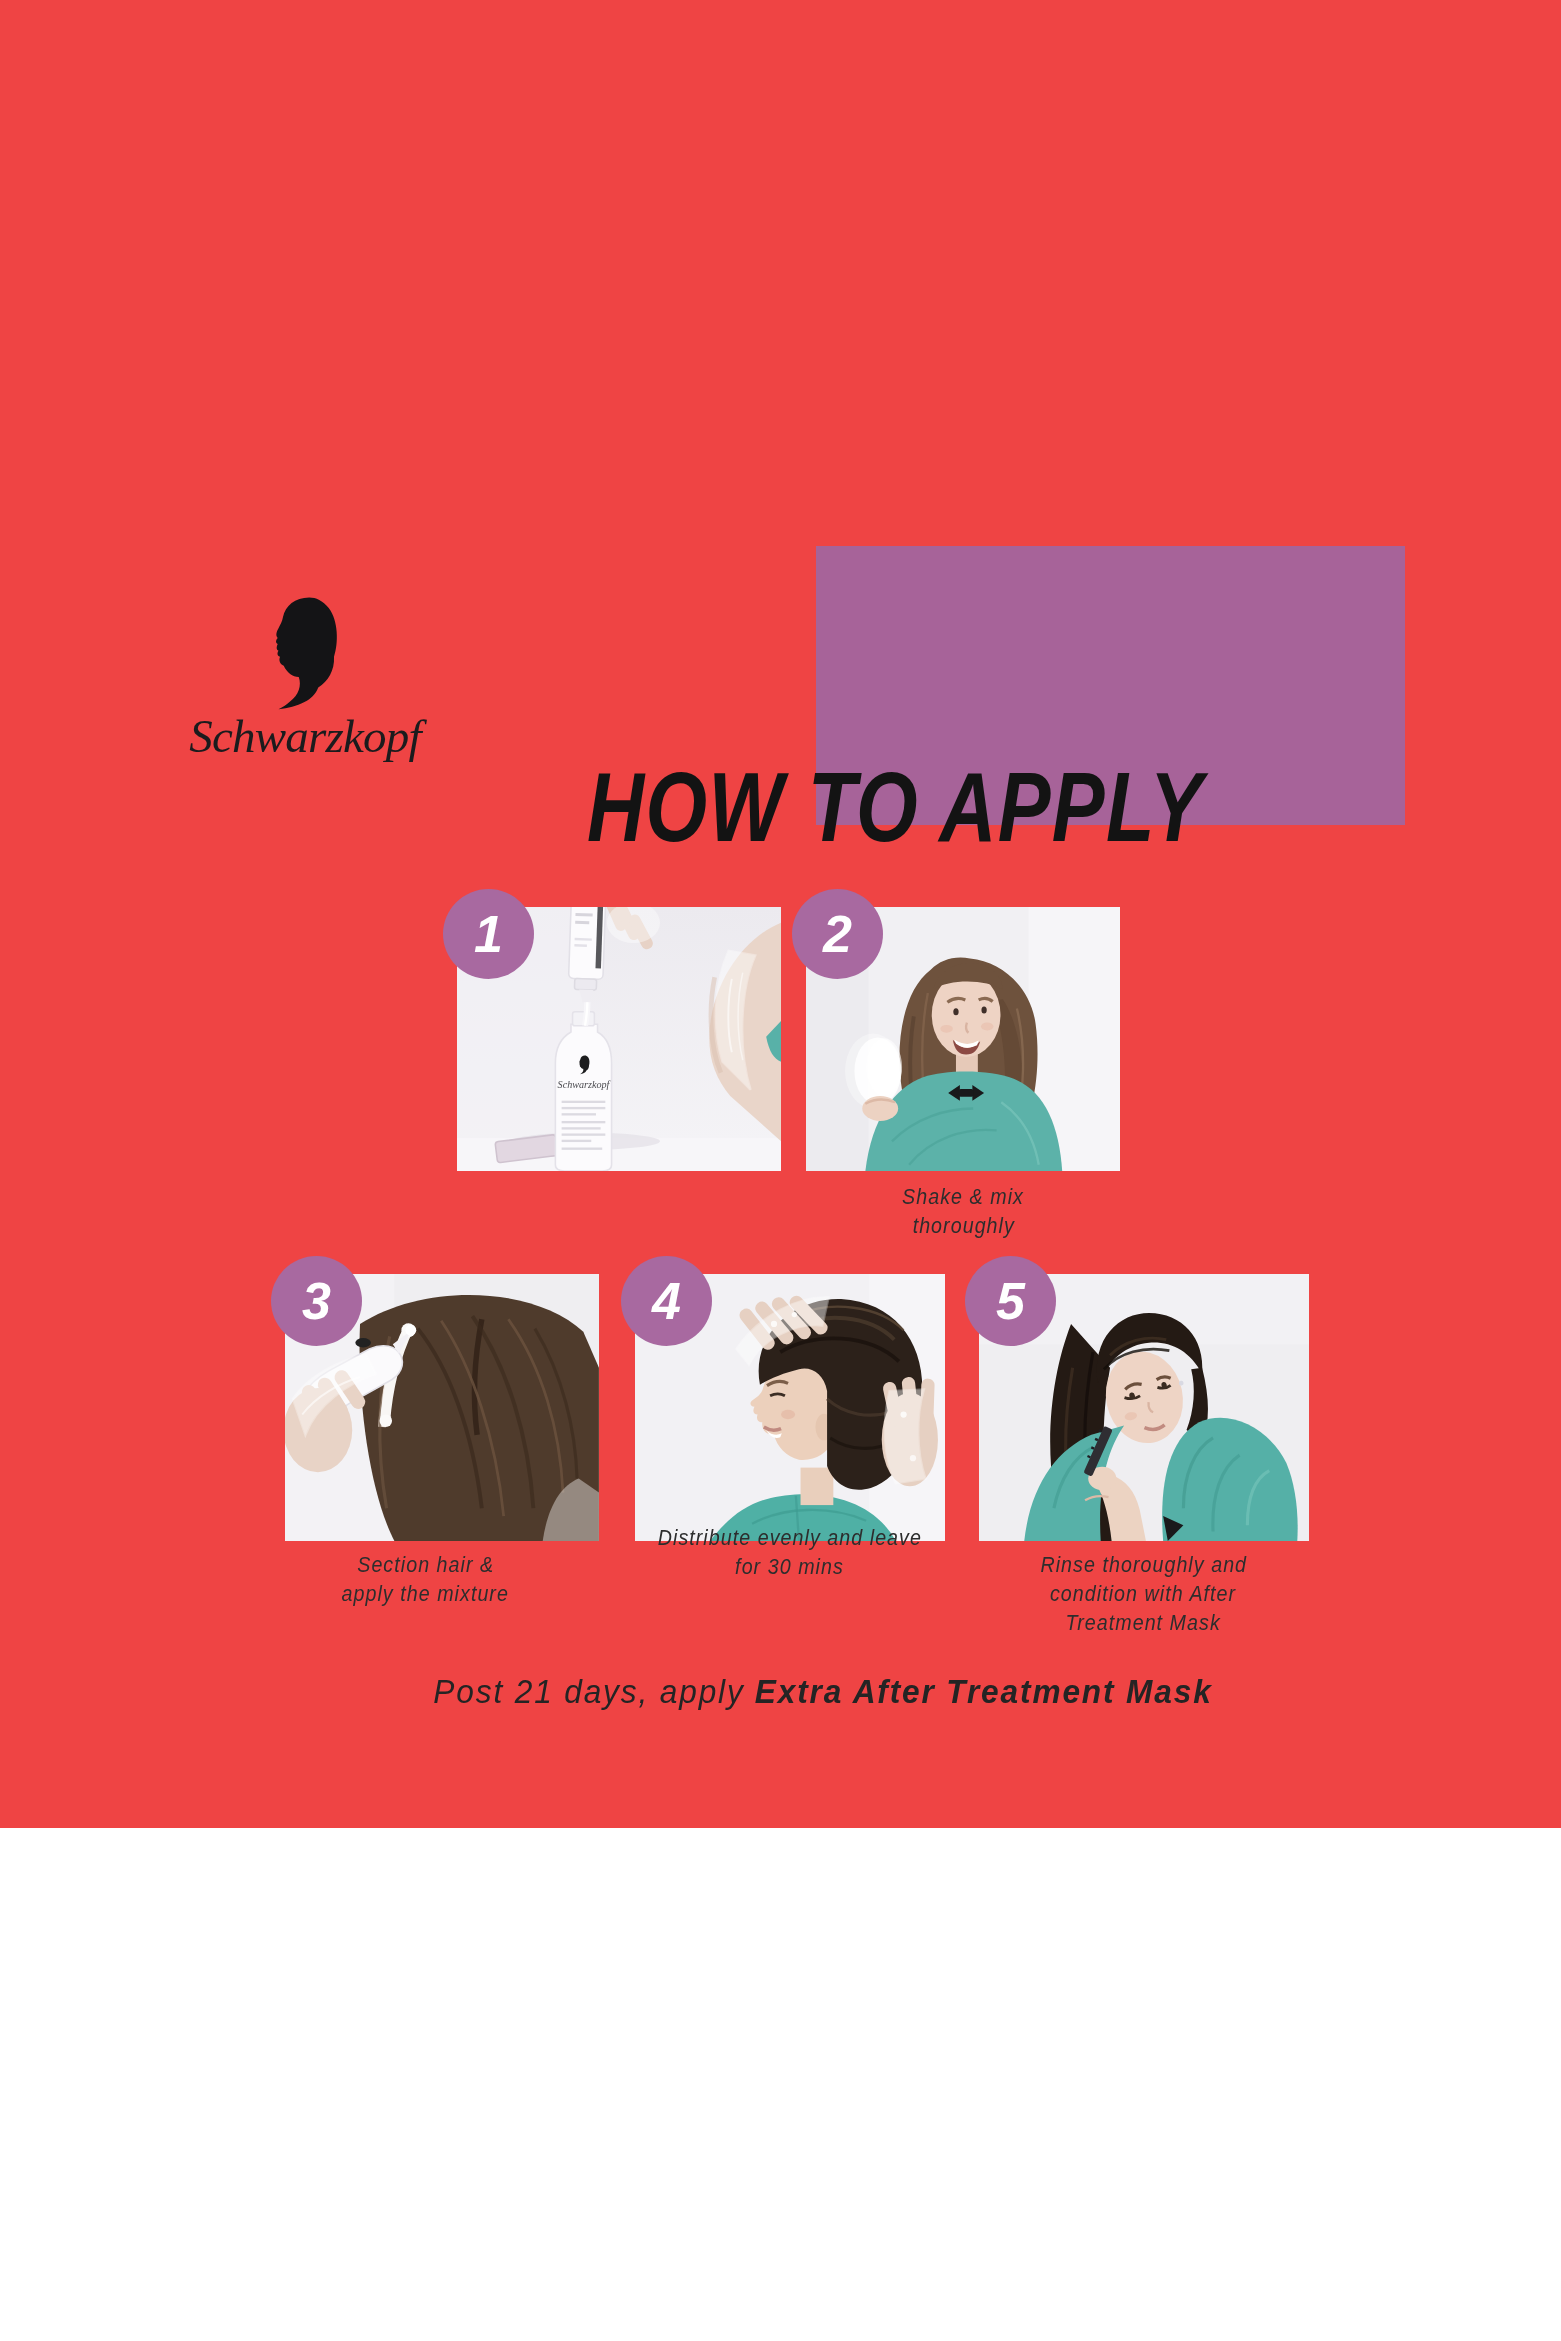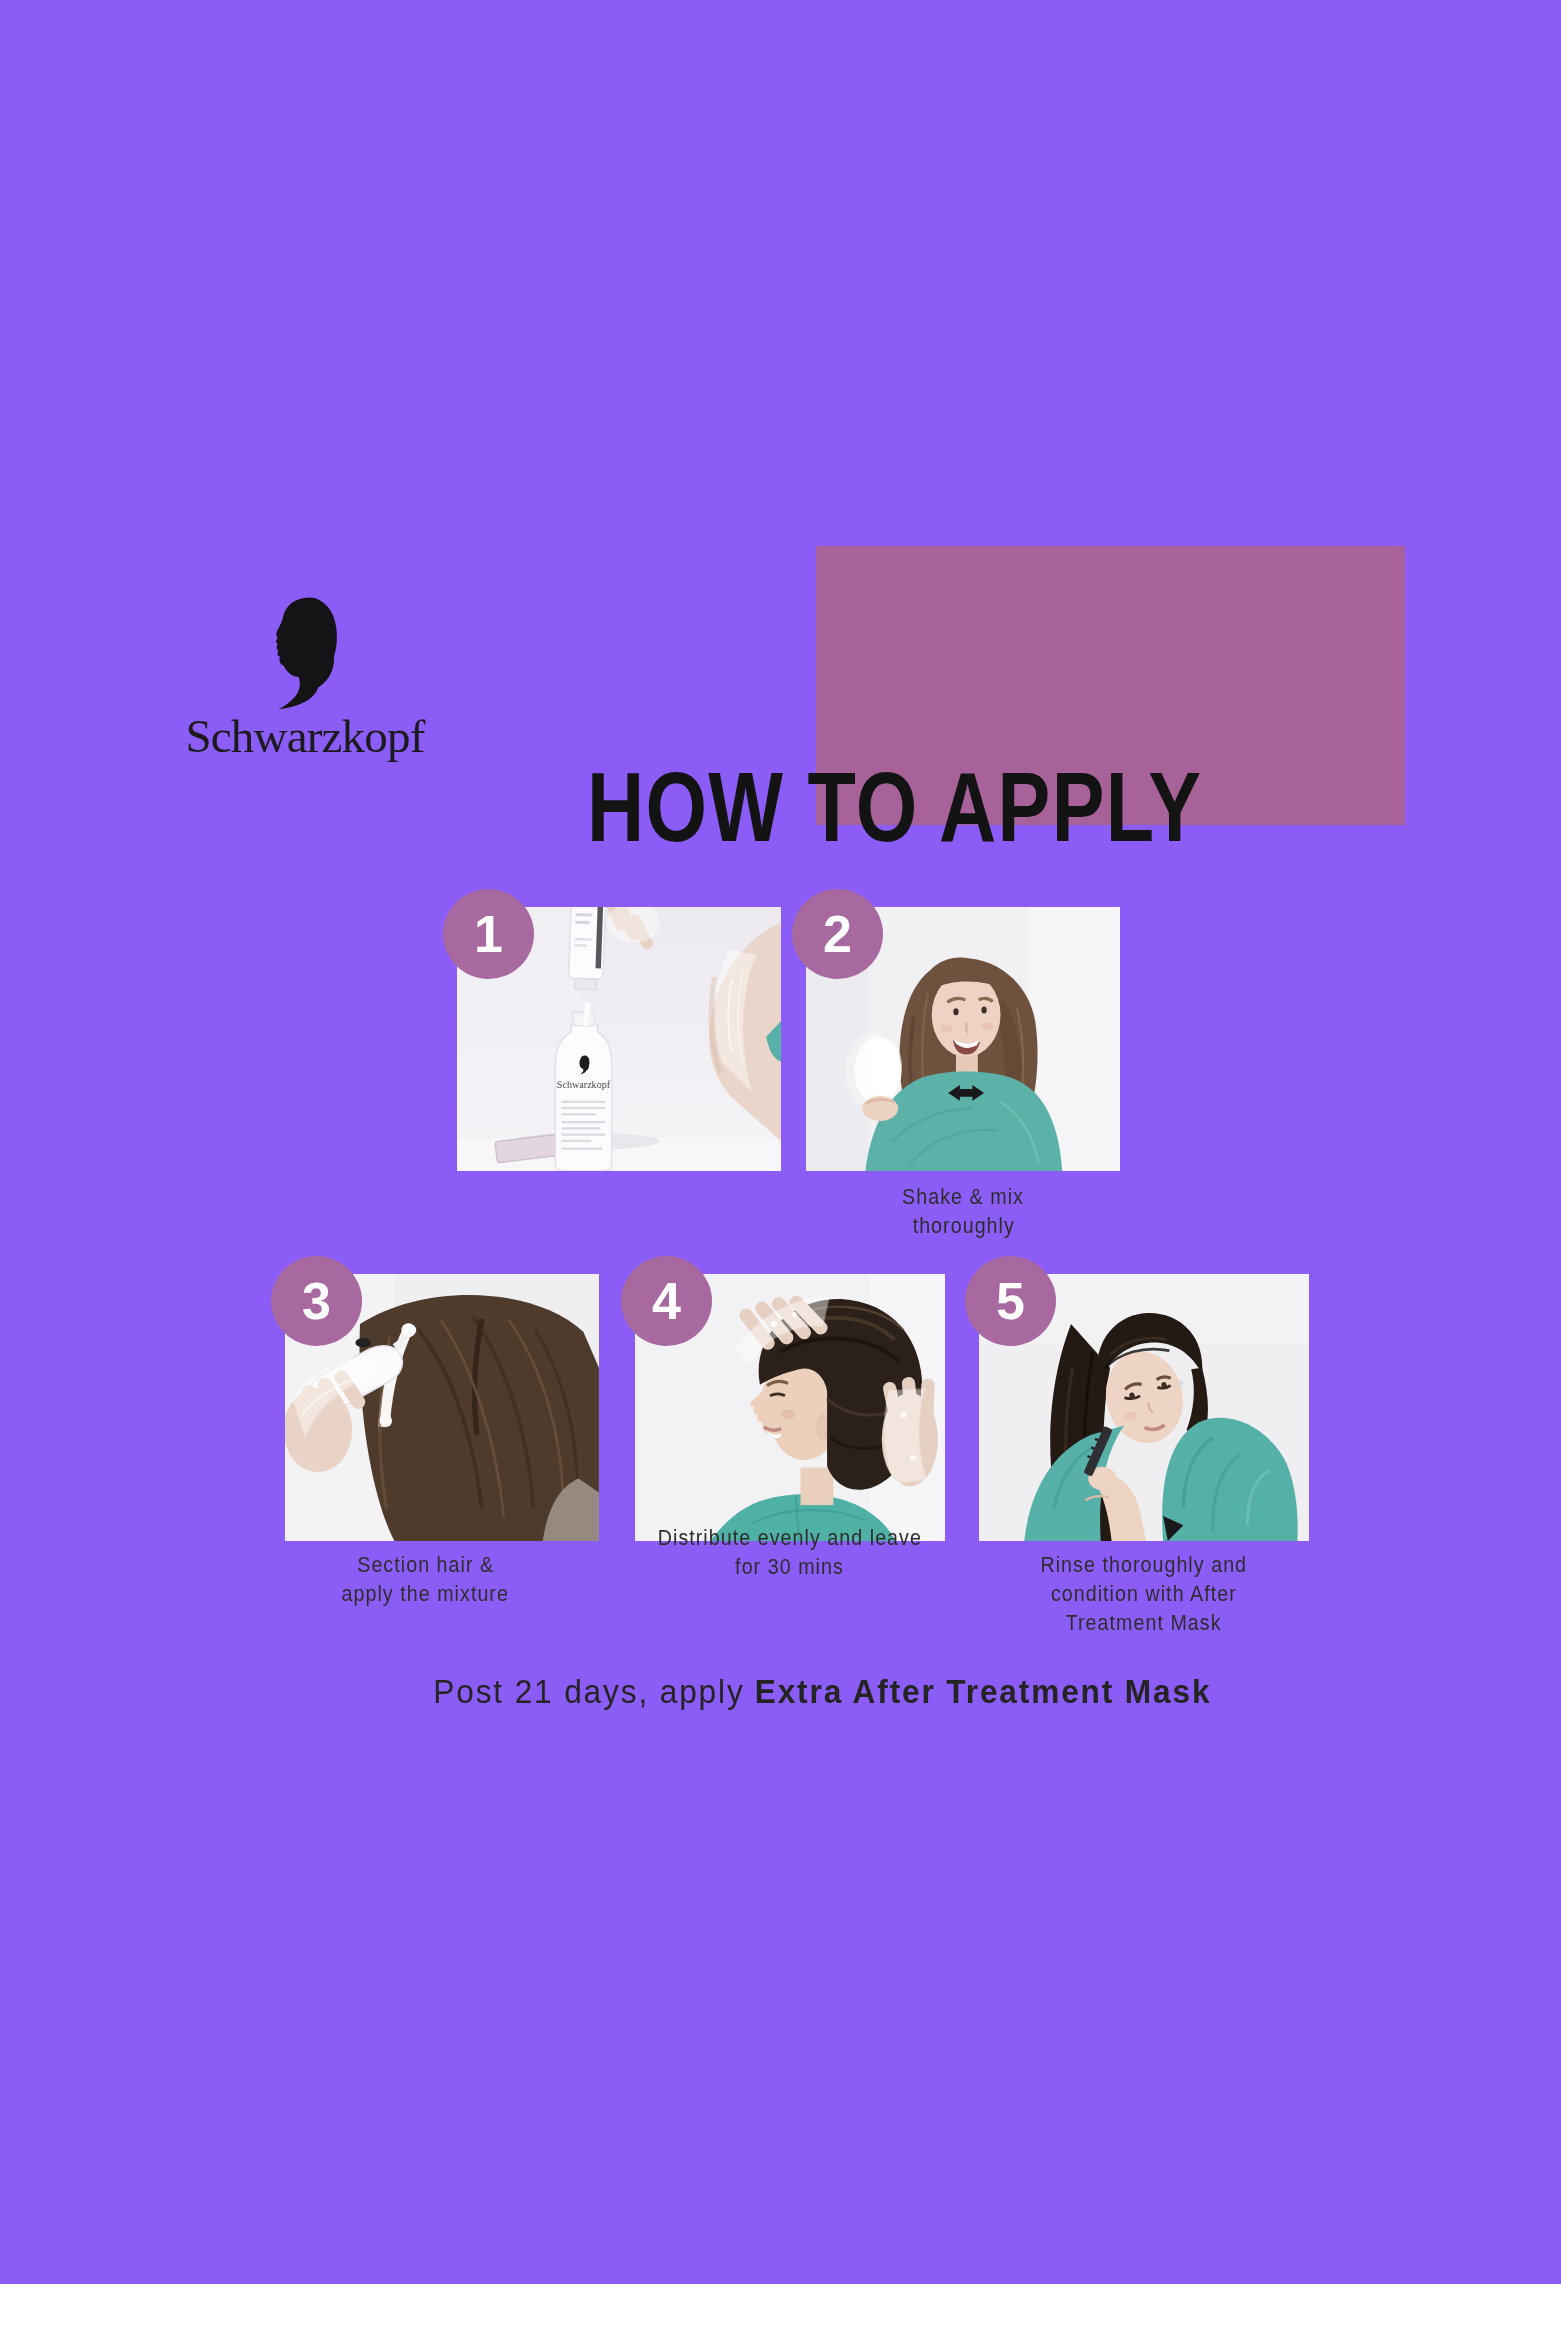--- a/index.html
+++ b/index.html
@@ -1,17 +1,17 @@
 <!DOCTYPE html>
 <html style="font-size:12.5px"><head>
 <meta charset="utf-8">
 <style>
   html,body{margin:0;padding:0;background:#fff;}
-  .page{position:relative;width:1561px;height:2284px;background:#8b5cf6;overflow:hidden;
-        font-family:"Liberation Sans",sans-serif;color:#222;}
+  .page{position:relative;width:1561px;height:1828px;background:#ef4444;overflow:hidden;
+        font-family:"Liberation Sans",sans-serif;color:#222;font-style:italic;}
 
   
   .brand{position:absolute;left:180px;top:596px;width:250px;text-align:center;}
   .brand-icon{display:block;margin:0 auto;width:75px;height:114px;}
   .brand-name{margin-top:3.1px;font-family:"Liberation Serif",serif;font-size:47px;
               color:#1b1b1d;line-height:1;letter-spacing:-0.8px;}
 
   
   .accent-rect{position:absolute;left:816px;top:546px;width:589px;height:279px;background:#a76399;}
   .title{position:absolute;left:578px;top:780px;width:634px;height:76px;

